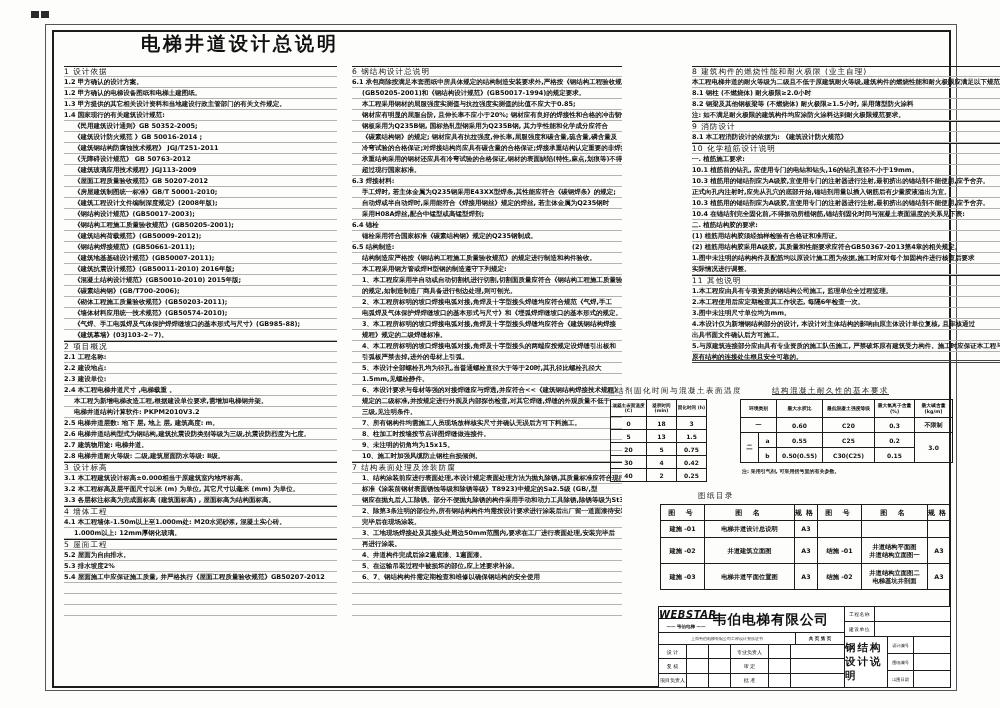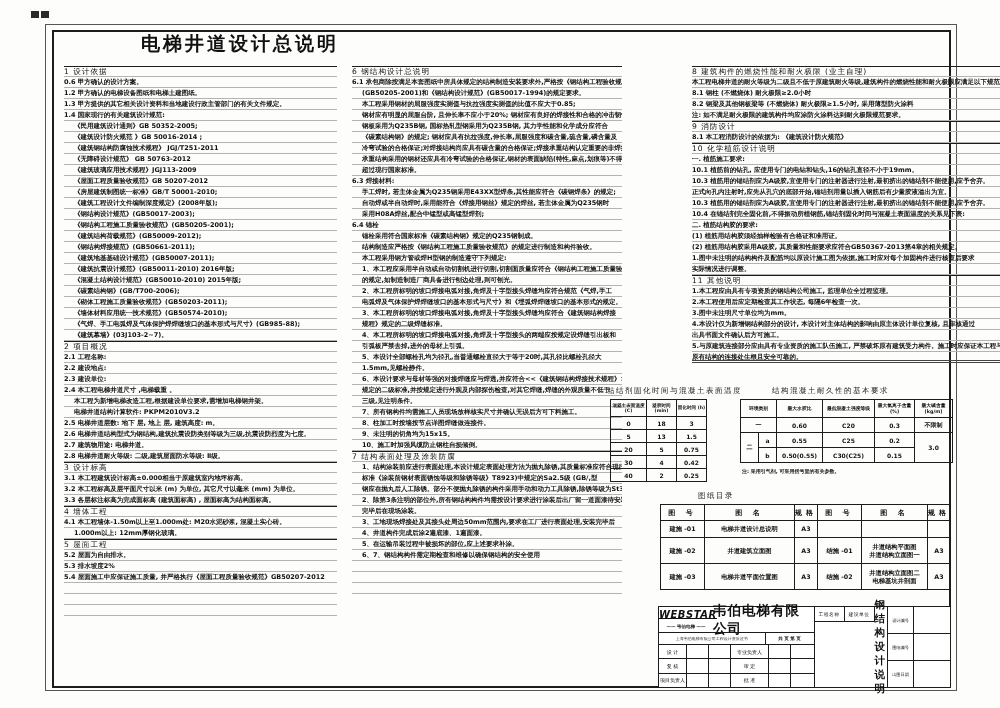--- a/index.html
+++ b/index.html
@@ -25,21 +25,21 @@
   .hd { font-size:7.6px; font-weight:normal; border-top:1.6px solid #1c1c1c; letter-spacing:1px; }
   .ind { padding-left:10px; }
   .dbl { border-bottom:3px double #444; }
 
   table { border-collapse:collapse; table-layout:fixed; }
   th, td { border:1px solid #1c1c1c; text-align:center; vertical-align:middle;
            font-weight:bold; overflow:hidden; }
 
   .tbl-label { position:absolute; font-size:7.5px; font-weight:normal; letter-spacing:1.5px; color:#222; }
   .lab-cure { left:607px; top:386px; }
-  .lab-dur  { left:772px; top:386px; }
+  .lab-dur  { left:772px; top:386px;text-decoration:underline; }
   .lab-cat  { left:698px; top:491px; }
 
   .cure { position:absolute; left:610px; top:399px; width:96px; }
   .cure th { font-size:4.6px; height:17px; line-height:5.5px; }
   .cure td { font-size:6px; height:13px; }
 
   .dur { position:absolute; left:740px; top:399px; width:212px; }
   .dur th { font-size:4.8px; height:18px; line-height:6px; }
   .dur td { font-size:6px; height:15px; }
   .dur-note { position:absolute; left:742px; top:468px; font-size:5px; font-weight:bold; }
@@ -63,21 +63,21 @@
   .cert { flex:1; font-size:4px; text-align:center; line-height:11px; overflow:hidden;
           border-right:1px solid #1c1c1c; color:#333; }
   .pages { width:48px; font-size:4.5px; font-weight:bold; text-align:center; line-height:11px; }
   .sig-row { flex:1; display:flex; border-bottom:1px solid #1c1c1c; }
   .sig-row:last-child { border-bottom:none; }
   .sig-cell { border-right:1px solid #1c1c1c; font-size:5px; display:flex;
               align-items:center; justify-content:center; text-align:center; }
   .sig-cell:last-child { border-right:none; }
   .sw1 { width:28px; } .sw2 { width:22px; } .sw3 { width:22px; }
   .sw4 { width:38px; } .sw5 { width:22px; } .sw6 { flex:1; }
-  .tb-right { flex:1; display:flex; flex-direction:row; }
+  .tb-right { flex:1; display:flex; flex-direction:column; }
   .fld-row { height:15px; border-bottom:1px solid #1c1c1c; display:flex; }
   .fld-label { width:30px; border-right:1px solid #1c1c1c; font-size:4.8px; display:flex;
                align-items:center; justify-content:center; letter-spacing:0.5px; }
   .fld-value { flex:1; }
   .tb-bottom { flex:1; display:flex; }
   .dwg-title { flex:1; display:flex; align-items:center; justify-content:center;
                font-size:10.5px; font-weight:bold; letter-spacing:2px; border-right:1px solid #1c1c1c; }
   .mini { width:62px; display:flex; flex-direction:column; }
   .mini-row { flex:1; border-bottom:1px solid #1c1c1c; display:flex; }
   .mini-row:last-child { border-bottom:none; }
@@ -92,21 +92,21 @@
 
   <div class="frame-outer"></div>
   <div class="frame-inner"></div>
   <div class="fold-mark m1"></div>
   <div class="fold-mark m2"></div>
 
   <div class="sheet-title">电梯井道设计总说明</div>
 
   <div class="col c1">
       <div class="ln hd">1   设计依据</div>
-      <div class="ln">0.6 甲方确认的设计方案。</div>
+      <div class="ln">1.2 甲方确认的设计方案。</div>
       <div class="ln">1.2 甲方确认的电梯设备图纸和电梯土建图纸。</div>
       <div class="ln">1.3 甲方提供的其它相关设计资料和当地建设行政主管部门的有关文件规定。</div>
       <div class="ln">1.4 国家现行的有关建筑设计规范:</div>
       <div class="ln ind">《民用建筑设计通则》GB 50352-2005;</div>
       <div class="ln ind">《建筑设计防火规范 》GB 50016-2014 ;</div>
       <div class="ln ind">《建筑钢结构防腐蚀技术规程》 JGJ/T251-2011</div>
       <div class="ln ind">《无障碍设计规范》 GB 50763-2012</div>
       <div class="ln ind">《建筑玻璃应用技术规程》JGJ113-2009</div>
       <div class="ln ind">《屋面工程质量验收规范》GB 50207-2012</div>
       <div class="ln ind">《房屋建筑制图统一标准》GB/T 50001-2010;</div>
@@ -159,20 +159,21 @@
       <div class="ln ind">《碳素结构钢》的规定; 钢材应具有抗拉强度,伸长率,屈服强度和碳含量,硫含量,磷含量及</div>
       <div class="ln ind">冷弯试验的合格保证;对焊接结构尚应具有碳含量的合格保证;焊接承重结构认定重要的非焊接</div>
       <div class="ln ind">承重结构采用的钢材还应具有冷弯试验的合格保证,钢材的表面缺陷(特性,麻点,划痕等)不得</div>
       <div class="ln ind">超过现行国家标准。</div>
       <div class="ln">6.3 焊接材料:</div>
       <div class="ln ind">手工焊时, 若主体金属为Q235钢采用E43XX型焊条,其性能应符合《碳钢焊条》的规定;</div>
       <div class="ln ind">自动焊或半自动焊时,采用能符合《焊接用钢丝》规定的焊丝, 若主体金属为Q235钢时</div>
       <div class="ln ind">采用H08A焊丝,配合中锰型或高锰型焊剂;</div>
       <div class="ln">6.4 锚栓</div>
       <div class="ln ind">锚栓采用符合国家标准《碳素结构钢》规定的Q235钢制成。</div>
+      <div class="ln">6.5 结构制造:</div>
       <div class="ln ind">结构制造应严格按《钢结构工程施工质量验收规范》的规定进行制造和构件验收。</div>
       <div class="ln ind">本工程采用钢方管或焊H型钢的制造遵守下列规定:</div>
       <div class="ln ind">1、本工程应采用半自动或自动切割机进行切割,切割面质量应符合《钢结构工程施工质量验收规范》</div>
       <div class="ln ind">的规定,如制造制造厂商具备进行刨边处理,则可刨光。</div>
       <div class="ln ind">2、本工程所标明的坡口焊接电弧对接,角焊及十字型接头焊缝均应符合规范《气焊,手工</div>
       <div class="ln ind">电弧焊及气体保护焊焊缝坡口的基本形式与尺寸》和《埋弧焊焊缝坡口的基本形式的规定。</div>
       <div class="ln ind">3、本工程所标明的坡口焊接电弧对接,角焊及十字型接头焊缝均应符合《建筑钢结构焊接</div>
       <div class="ln ind">规程》规定的二级焊缝标准。</div>
       <div class="ln ind">4、本工程所标明的坡口焊接电弧对接,角焊及十字型接头的两端应按规定设焊缝引出板和</div>
       <div class="ln ind">引弧板严禁去掉,进外的母材上引弧。</div>
@@ -185,20 +186,21 @@
       <div class="ln ind">8、柱加工时按墙按节点详图焊缝做连接件。</div>
       <div class="ln ind">9、未注明的切角均为15x15。</div>
       <div class="ln ind">10、施工时加强风缆防止钢柱自损倾倒。</div>
       <div class="ln hd">7   结构表面处理及涂装防腐</div>
       <div class="ln ind">1、结构涂装前应进行表面处理,本设计规定表面处理方法为抛丸除锈,其质量标准应符合现行国家</div>
       <div class="ln ind">标准《涂装前钢材表面锈蚀等级和除锈等级》T8923)中规定的Sa2.5级 (GB/,型</div>
       <div class="ln ind">钢应在抛丸后人工除锈。部分不便抛丸除锈的构件采用手动和动力工具除锈,除锈等级为St3.</div>
       <div class="ln ind">2、除第3条注明的部位外,所有钢结构构件均需按设计要求进行涂装后出厂留一道面漆待安装</div>
       <div class="ln ind">完毕后在现场涂装。</div>
       <div class="ln ind">3、工地现场焊接处及其接头处周边50mm范围内,要求在工厂进行表面处理,安装完毕后</div>
+      <div class="ln ind">再进行涂装。</div>
       <div class="ln ind">4、井道构件完成后涂2遍底漆、1遍面漆。</div>
       <div class="ln ind">5、在运输吊装过程中被损坏的部位,应上述要求补涂。</div>
       <div class="ln ind">6、7、钢结构构件需定期检查和维修以确保钢结构的安全使用</div>
       <div class="ln"></div>
       <div class="ln"></div>
       <div class="ln"></div>
     </div>
   <div class="col c3">
       <div class="ln hd">8   建筑构件的燃烧性能和耐火极限 (业主自理)</div>
       <div class="ln">本工程电梯井道的耐火等级为二级且不低于原建筑耐火等级,建筑构件的燃烧性能和耐火极限应满足以下规范要求:</div>

